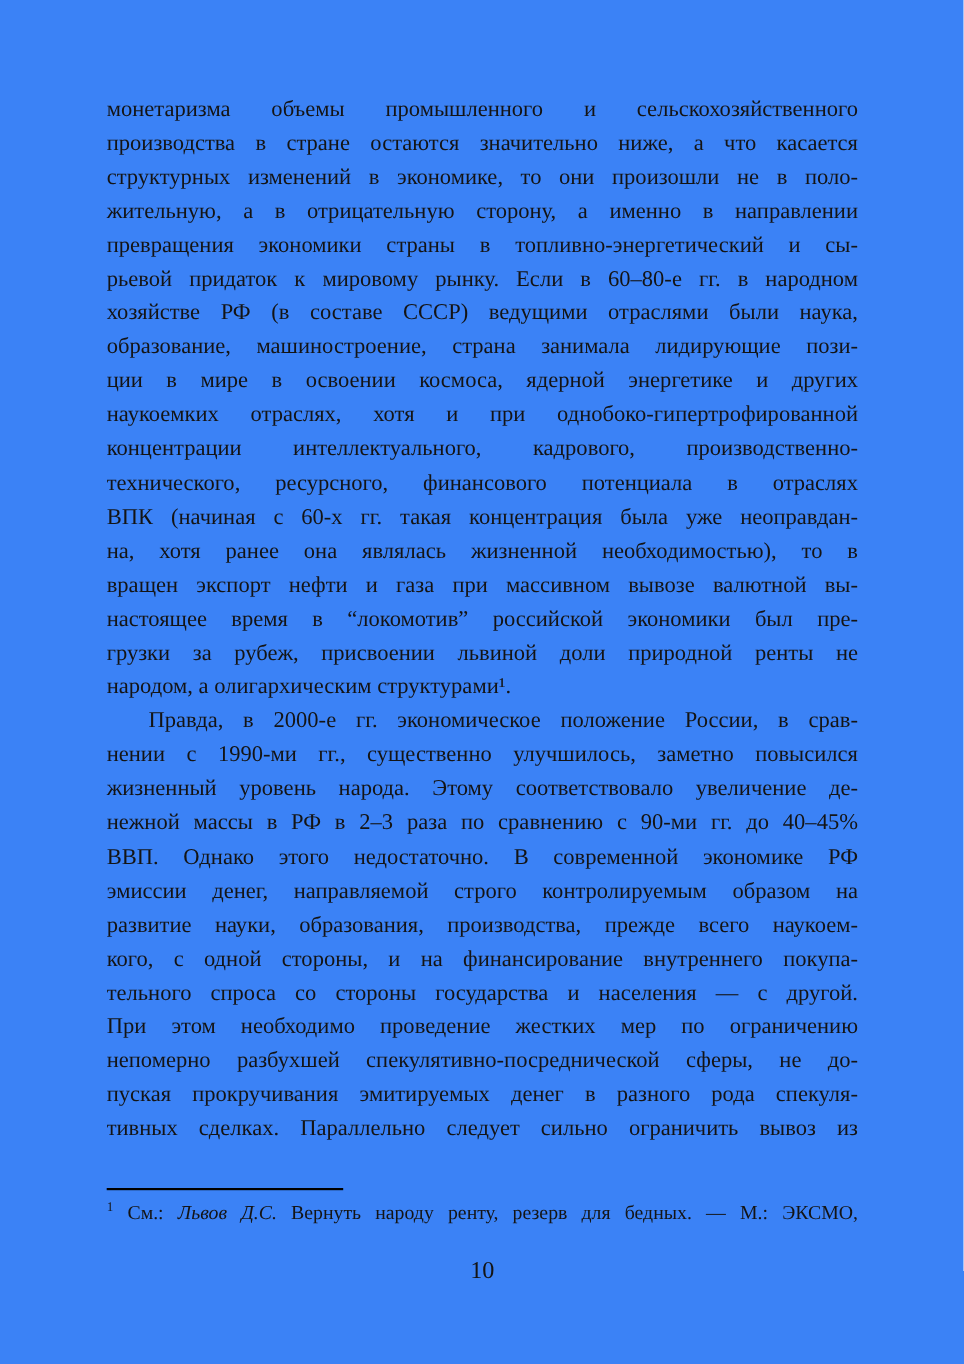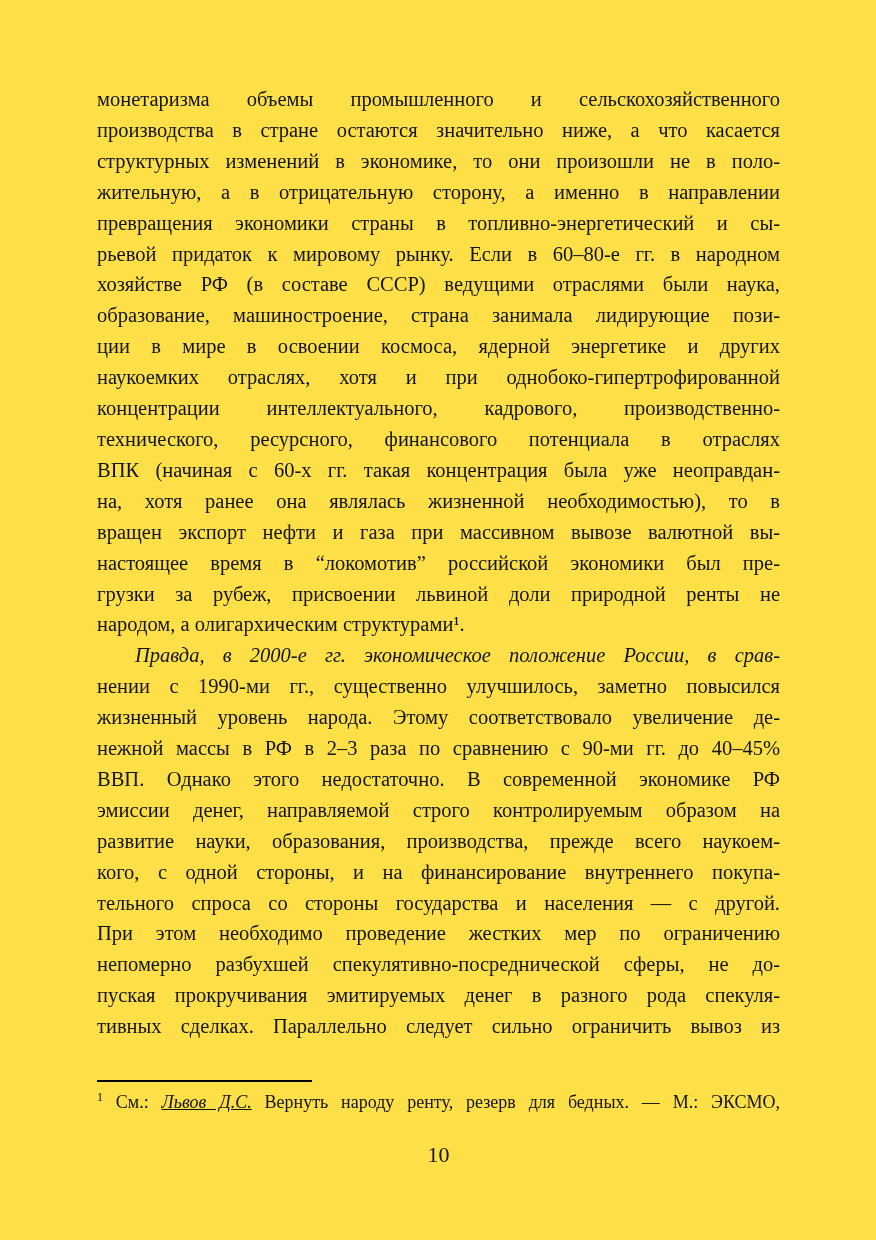--- a/index.html
+++ b/index.html
@@ -4,41 +4,41 @@
 <style>
   html, body {
     margin: 0;
     padding: 0;
     background: #ffffff;
   }
   .page {
     position: relative;
     width: 876px;
     height: 1240px;
-    background: #fde047;
+    background: #3b82f6;
     font-family: "Liberation Serif", "DejaVu Serif", serif;
     color: #141414;
     overflow: hidden;
   }
   .text-block {
     position: absolute;
     left: 97px;
     top: 84px;
     width: 683px;
     font-size: 20.5px;
     line-height: 30.9px;
   }
   .paragraph { margin: 0; }
   .line {
     text-align: justify;
     text-align-last: justify;
     -moz-text-align-last: justify;
     white-space: normal;
   }
-  .line.indent { text-indent: 38px; font-style: italic; }
+  .line.indent { text-indent: 38px; }
   .line.para-end {
     text-align-last: left;
     -moz-text-align-last: left;
   }
   .footnote-area {
     position: absolute;
     left: 97px;
     top: 1080px;
     width: 683px;
   }
@@ -56,21 +56,21 @@
     text-align-last: justify;
     -moz-text-align-last: justify;
   }
   .footnote .fn-line2 {
     text-align: left;
   }
   .footnote sup {
     font-size: 12px;
     line-height: 0;
   }
-  .footnote .it { font-style: italic; text-decoration: underline; }
+  .footnote .it { font-style: italic; }
   .page-number {
     position: absolute;
     left: 97px;
     top: 1142px;
     width: 683px;
     text-align: center;
     font-size: 22px;
   }
 </style>
 </head>

